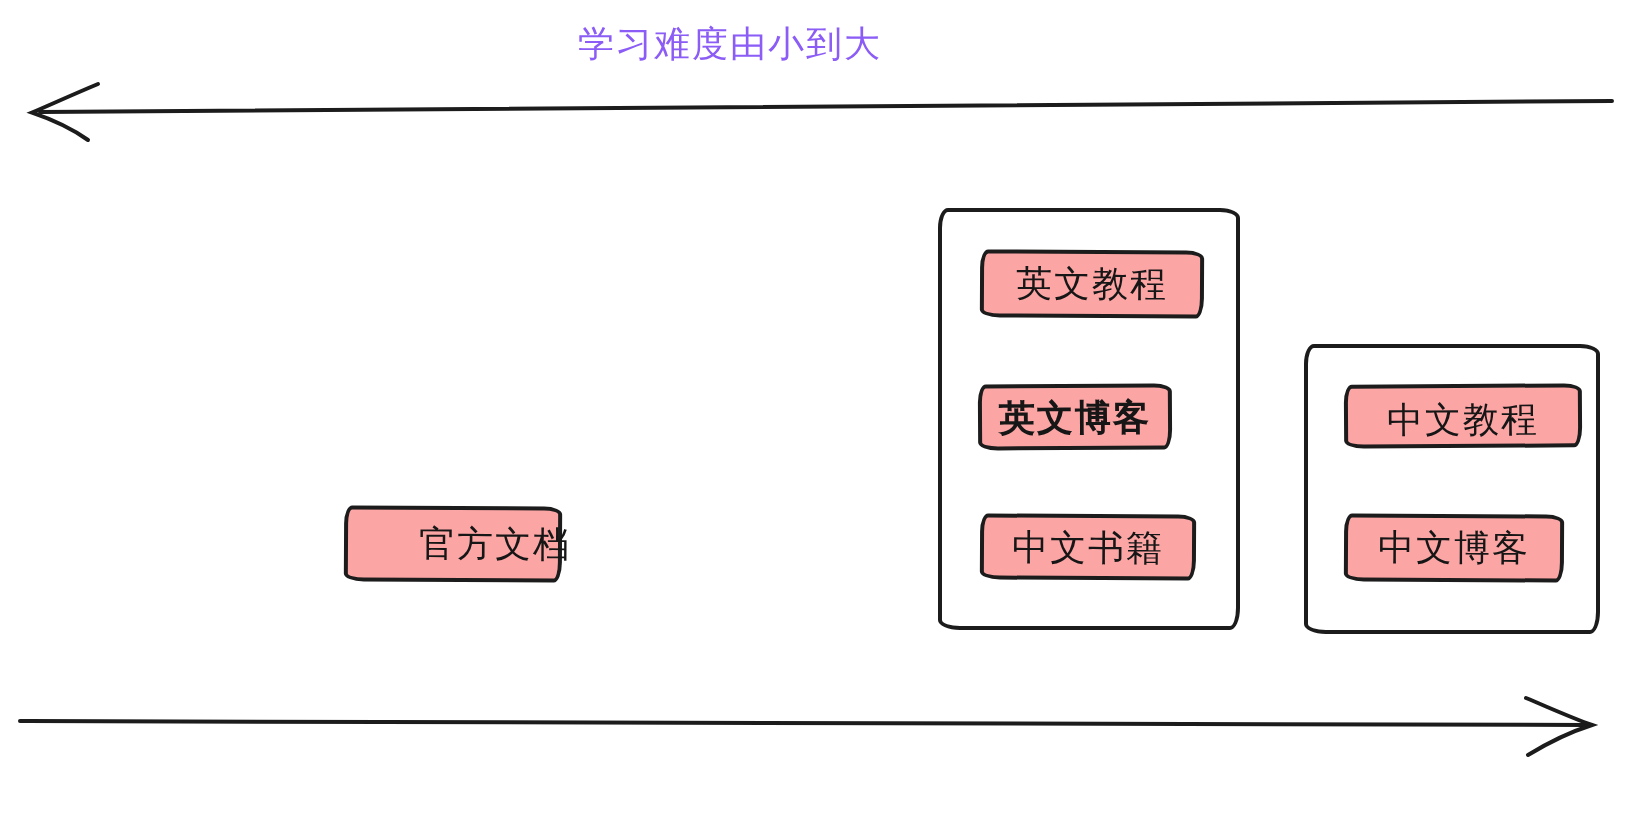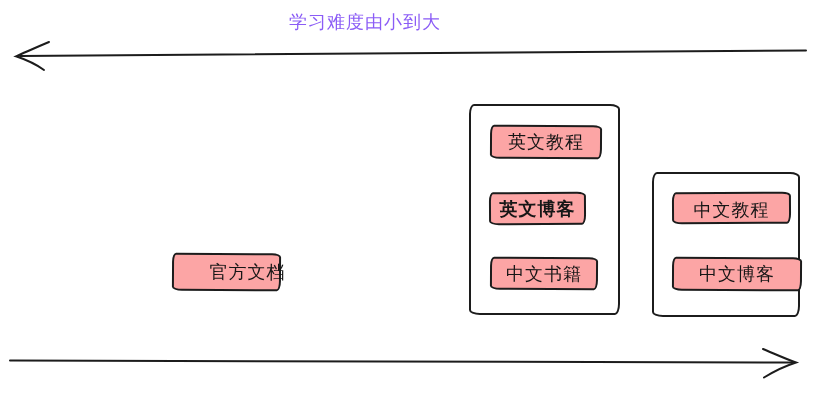--- a/index.html
+++ b/index.html
@@ -60,21 +60,21 @@
   .box-official { left: 172px; top: 253px; width: 109px; height: 38px; padding-left: 42px; }
   .box-enbook   { left: 332px; top: 253px; width: 109px; height: 39px; }
   
   .group-a { left: 469px; top: 104px; width: 151px; height: 211px; }
   .group-a .box-entut  { left: 19px; top: 19px;  width: 112px; height: 34px; }
   .group-a .box-enblog { left: 18px; top: 86px;  width: 97px; height: 33px; font-weight: bold; }
   .group-a .box-cnbook { left: 19px; top: 151px; width: 108px; height: 33px; justify-content: center; }
   
   .group-b { left: 652px; top: 172px; width: 148px; height: 145px; }
   .group-b .box-cntut  { left: 18px; top: 18px; width: 119px; height: 32px; align-items: flex-end; }
-  .group-b .box-cnblog { left: 18px; top: 83px; width: 130px; height: 34px; text-align: right; }
+  .group-b .box-cnblog { left: 18px; top: 83px; width: 110px; height: 34px; text-align: right; }
 </style>
 </head>
 <body>
 
 <div class="canvas">
 
   <svg class="arrow-layer" viewBox="0 0 813 414" xmlns="http://www.w3.org/2000/svg">
 
     <g stroke="#1c1c1c" stroke-width="2" fill="none" stroke-linecap="round">
       <path d="M 806 50.5 C 560 53, 300 54.5, 20 56"></path>

